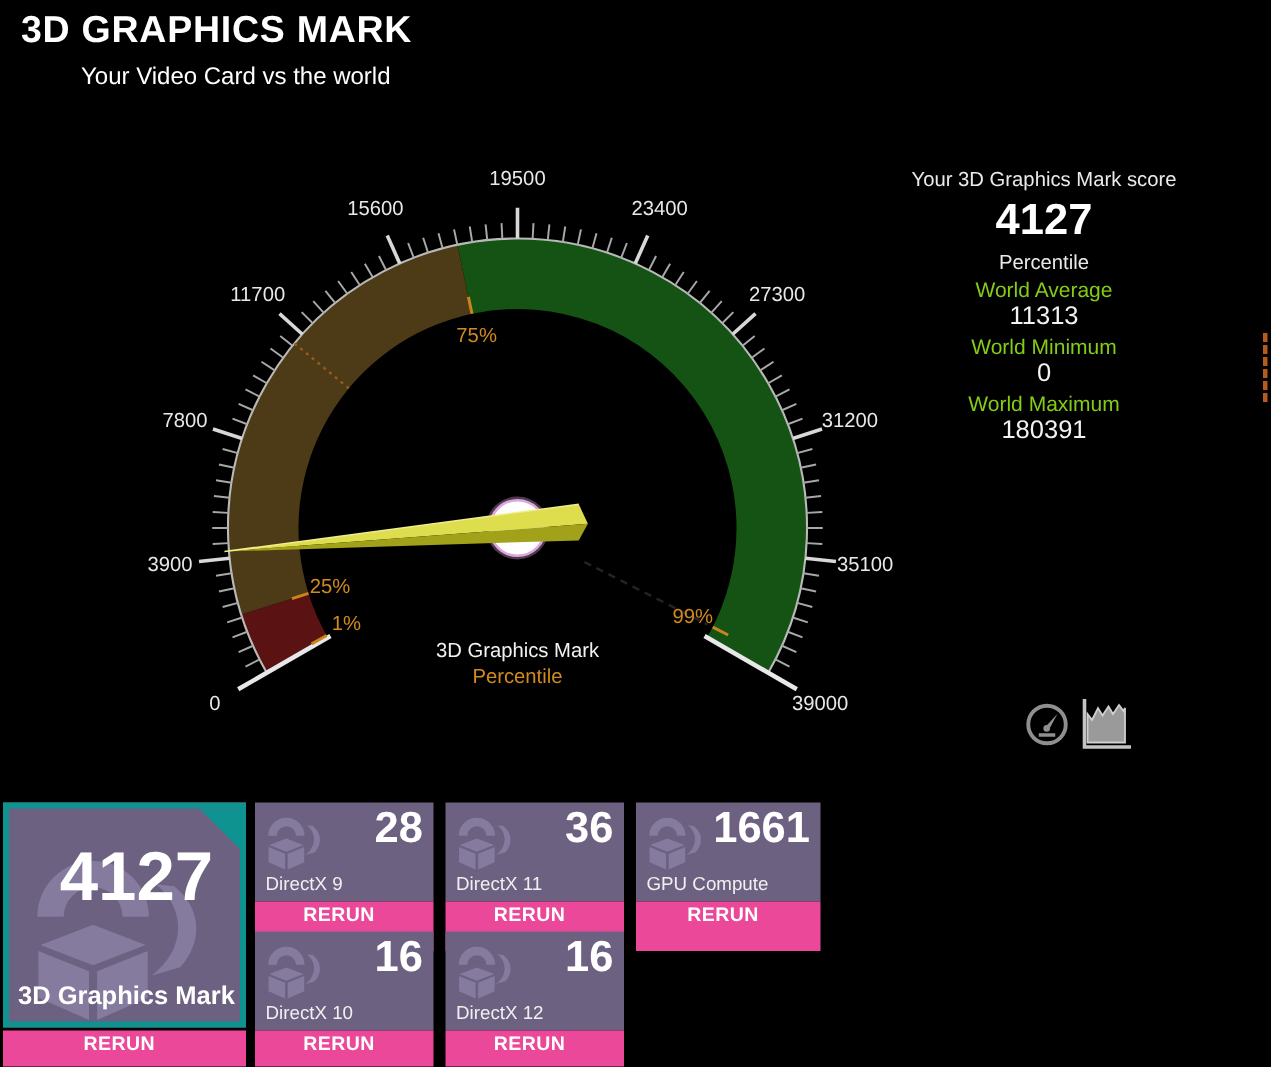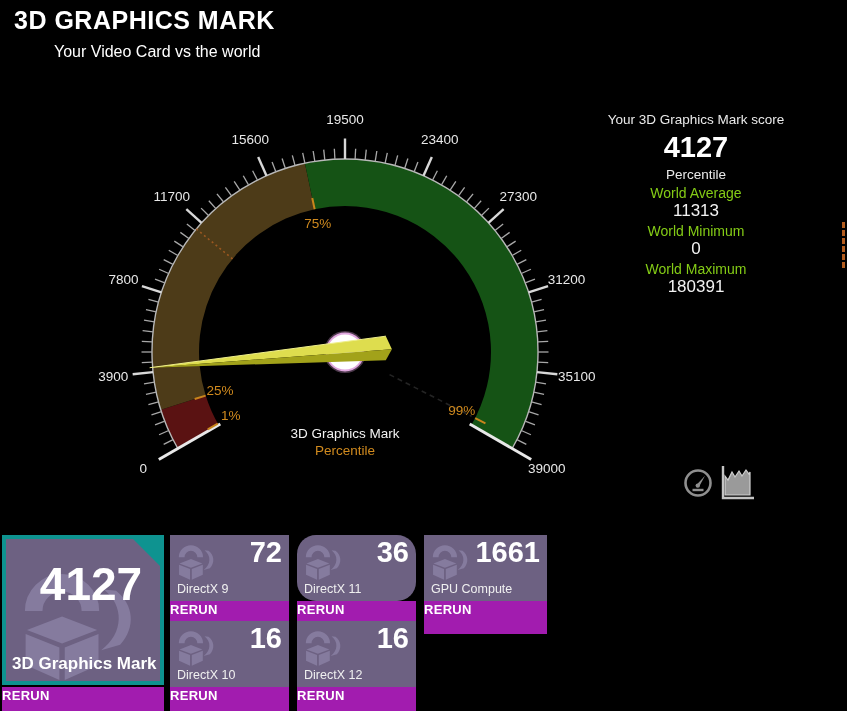--- a/index.html
+++ b/index.html
@@ -16,21 +16,21 @@
   .sp-label{font-size:13.5px;color:#eaeaea;margin-bottom:3px;}
   .sp-score{font-size:29px;font-weight:bold;color:#fff;margin-bottom:3px;}
   .sp-pct{font-size:22px;font-weight:bold;color:#e0821e;margin-bottom:24px;}
   .stat-label{font-size:14px;color:#84cc16;margin-top:2px;}
   .stat-value{font-size:17px;color:#f2f2f2;margin-bottom:2px;}
   .avg-dashes{right:2px;top:222px;height:46px;width:0;border-right:3px dashed #b35c1e;}
   
   .icon-btn{cursor:pointer;}
   
   .tile-box{position:absolute;background:#6d6182;overflow:hidden;}
-  .rerun-bar{position:absolute;background:#a21caf;height:33px;text-align:left;
+  .rerun-bar{position:absolute;background:#ec4899;height:33px;text-align:center;
              font-size:13px;font-weight:bold;color:#fff;line-height:17px;
              padding-right:7px;box-sizing:border-box;cursor:pointer;letter-spacing:.3px;}
   .tile-value-sm{position:absolute;top:1px;right:7px;font-size:29px;font-weight:bold;color:#fff;}
   .tile-label-sm{position:absolute;left:7px;bottom:5px;font-size:12.5px;color:#f0f0f0;}
   .main-tile-box{position:absolute;left:2px;top:535px;width:162px;height:150px;
                  background:#6d6182;border:4px solid #0e9390;box-sizing:border-box;overflow:hidden;cursor:pointer;}
   .main-fold{position:absolute;top:0;right:0;width:0;height:0;
              border-top:27px solid #0e9390;border-left:27px solid transparent;}
   .main-value{position:absolute;top:18px;left:0;right:0;text-align:center;padding-left:16px;
               font-size:46px;font-weight:bold;color:#fff;}
@@ -201,26 +201,26 @@
   <div class="rerun-bar" style="left:2px;top:687px;width:162px;">RERUN</div>
 
   <div class="tile-box" style="left:170px;top:535px;width:119px;height:66px;">
     <div class="watermark" style="left:2px;top:2px;width:50px;height:44px;"><svg width="100%" height="100%" viewBox="0 0 100 100" preserveAspectRatio="xMinYMin meet">
           <path d="M22 46 a21 21 0 1 1 42 0" fill="none" stroke="#857b9e" stroke-width="13"></path>
           <path d="M17 60 L43 50 L69 60 L43 70 Z" fill="#857b9e"></path>
           <path d="M16 63 L41 73 L41 97 L16 86 Z" fill="#857b9e"></path>
           <path d="M70 63 L45 73 L45 97 L70 86 Z" fill="#857b9e"></path>
           <path d="M74 30 C89 42 89 62 72 75 L86 71 C98 58 96 41 83 31 Z" fill="#857b9e"></path>
         </svg></div>
-    <div class="tile-value-sm">72</div>
+    <div class="tile-value-sm">28</div>
     <div class="tile-label-sm">DirectX 9</div>
   </div>
   <div class="rerun-bar" style="left:170px;top:601px;width:119px;">RERUN</div>
 
-  <div class="tile-box" style="left:297px;top:535px;width:119px;height:66px;border-radius:19px;">
+  <div class="tile-box" style="left:297px;top:535px;width:119px;height:66px;">
     <div class="watermark" style="left:2px;top:2px;width:50px;height:44px;"><svg width="100%" height="100%" viewBox="0 0 100 100" preserveAspectRatio="xMinYMin meet">
           <path d="M22 46 a21 21 0 1 1 42 0" fill="none" stroke="#857b9e" stroke-width="13"></path>
           <path d="M17 60 L43 50 L69 60 L43 70 Z" fill="#857b9e"></path>
           <path d="M16 63 L41 73 L41 97 L16 86 Z" fill="#857b9e"></path>
           <path d="M70 63 L45 73 L45 97 L70 86 Z" fill="#857b9e"></path>
           <path d="M74 30 C89 42 89 62 72 75 L86 71 C98 58 96 41 83 31 Z" fill="#857b9e"></path>
         </svg></div>
     <div class="tile-value-sm">36</div>
     <div class="tile-label-sm">DirectX 11</div>
   </div>

